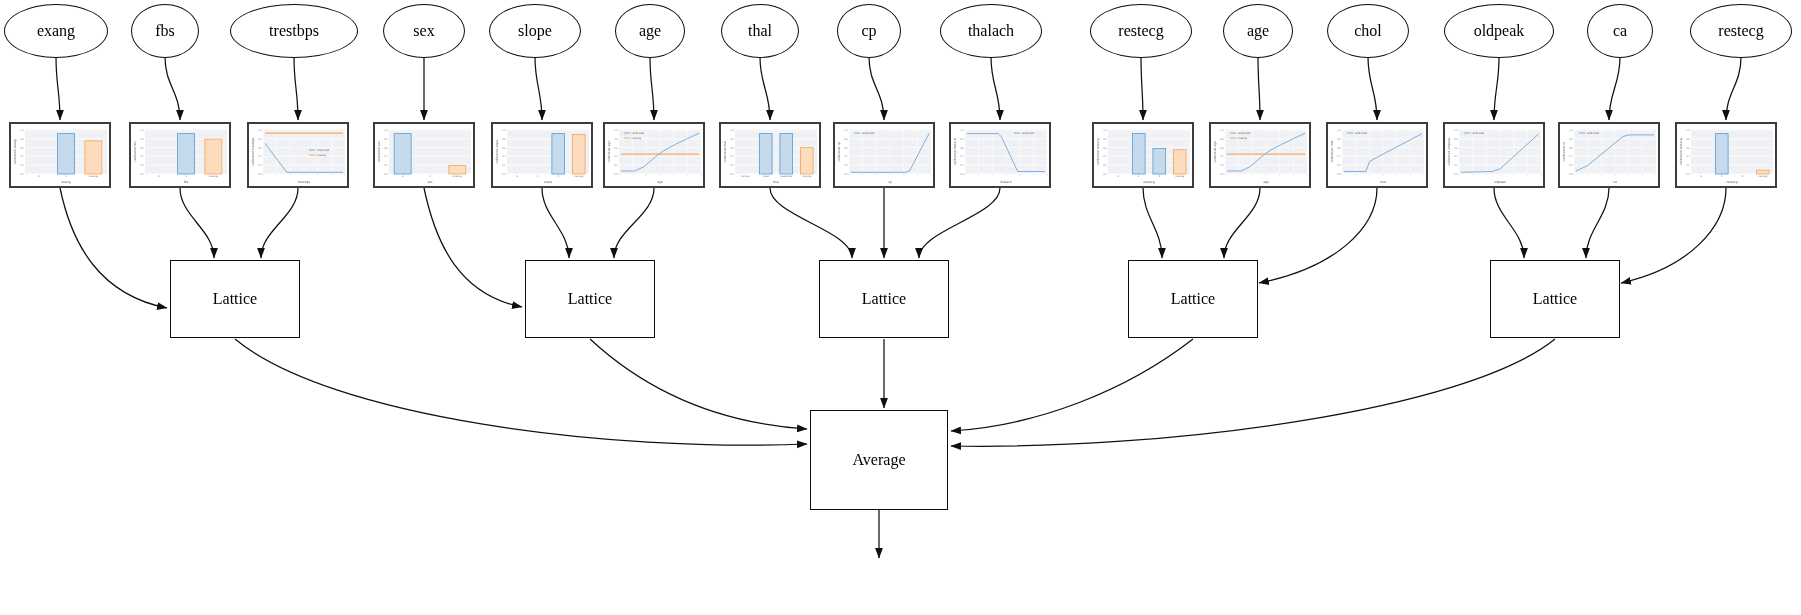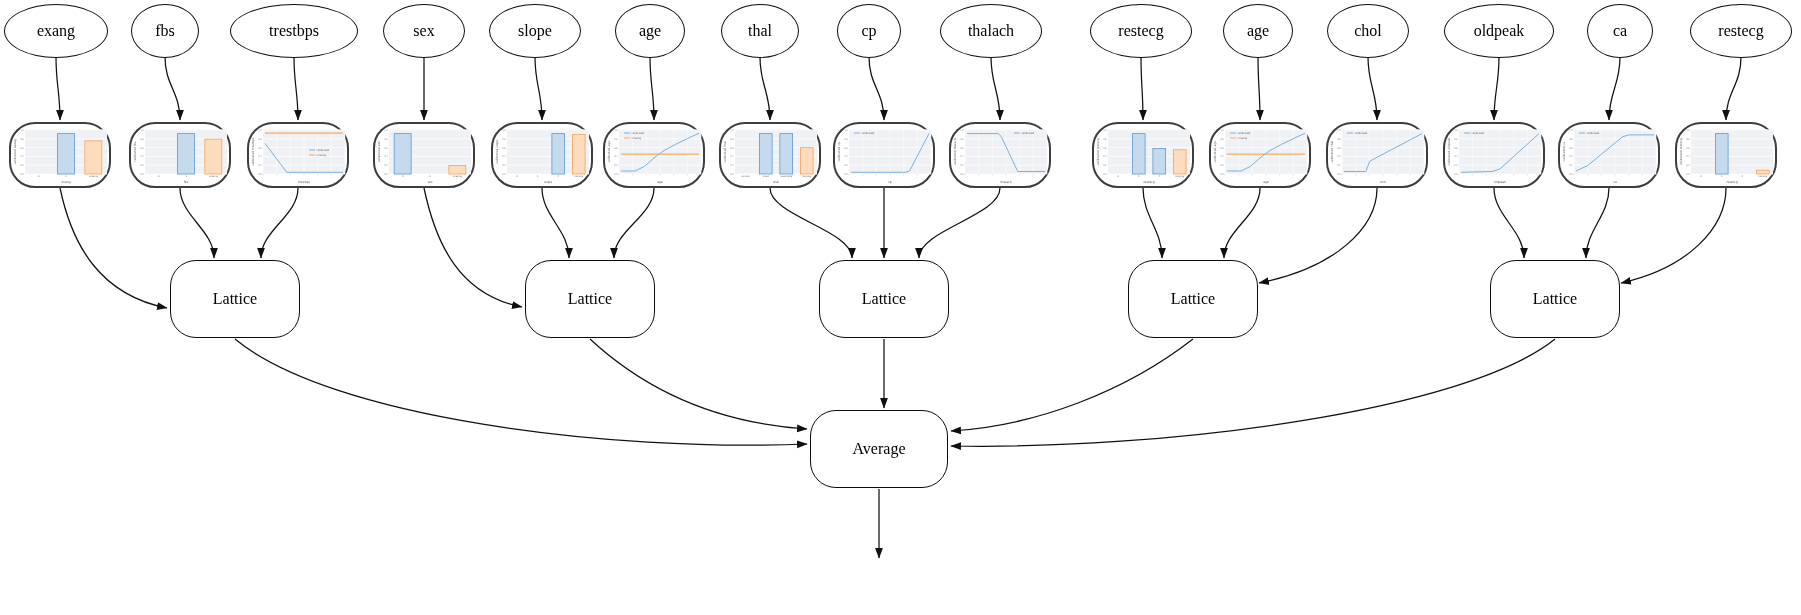--- a/index.html
+++ b/index.html
@@ -1,20 +1,20 @@
 <!DOCTYPE html>
 <html><head>
 <meta charset="utf-8">
 <style>
   html,body{margin:0;padding:0;background:#ffffff;}
   #canvas{position:relative;width:1801px;height:615px;background:#ffffff;overflow:hidden;
           font-family:"Liberation Serif","DejaVu Serif",serif;}
   #edges{position:absolute;left:0;top:0;z-index:1;}
   .node{position:absolute;z-index:2;display:flex;align-items:center;justify-content:center;
-        background:#ffffff;color:#000;font-size:16px;box-sizing:border-box;border-radius:26px;}
+        background:#ffffff;color:#000;font-size:16px;box-sizing:border-box;}
   .ellipse{border:1.6px solid #0d0d0d;border-radius:50%;}
   .rectbox{border:1.6px solid #0d0d0d;}
   .chartbox{border:2px solid #3d3d3d;padding:0;background:#fff;}
   .chartbox svg{display:block;}
 </style>
 </head>
 <body>
 
 <div id="canvas">
   <svg id="edges" width="1801" height="615" viewBox="0 0 1801 615">
@@ -56,21 +56,21 @@
         <path d="M1726,188 C1726,228 1688,268 1621,283" fill="none" stroke="#101010" stroke-width="1.25" marker-end="url(#ah)"></path>
         <path d="M235,339 C330,418 610,452 807,444" fill="none" stroke="#101010" stroke-width="1.25" marker-end="url(#ah)"></path>
         <path d="M590,339 C645,390 715,423 807,429" fill="none" stroke="#101010" stroke-width="1.25" marker-end="url(#ah)"></path>
         <path d="M884,339 L884,408" fill="none" stroke="#101010" stroke-width="1.25" marker-end="url(#ah)"></path>
         <path d="M1193,339 C1125,392 1035,426 951,431" fill="none" stroke="#101010" stroke-width="1.25" marker-end="url(#ah)"></path>
         <path d="M1555,339 C1465,412 1160,450 951,446" fill="none" stroke="#101010" stroke-width="1.25" marker-end="url(#ah)"></path>
         <path d="M879,489 L879,558" fill="none" stroke="#101010" stroke-width="1.25" marker-end="url(#ah)"></path>
       </g>
   </svg>
 
-  <div class="node rectbox" id="avg-node" style="left:810px;top:410px;width:138px;height:78px;">Average</div>
+  <div class="node rectbox" id="avg-node" style="left:810px;top:410px;width:138px;height:100px;">Average</div>
 
 <div class="node ellipse" style="left:4px;top:4px;width:104px;height:54px;">exang</div>
     <div class="node ellipse" style="left:131px;top:4px;width:68px;height:54px;">fbs</div>
     <div class="node ellipse" style="left:230px;top:4px;width:128px;height:54px;">trestbps</div>
     <div class="node ellipse" style="left:383px;top:4px;width:82px;height:54px;">sex</div>
     <div class="node ellipse" style="left:489px;top:4px;width:92px;height:54px;">slope</div>
     <div class="node ellipse" style="left:615px;top:4px;width:70px;height:54px;">age</div>
     <div class="node ellipse" style="left:721px;top:4px;width:78px;height:54px;">thal</div>
     <div class="node ellipse" style="left:837px;top:4px;width:64px;height:54px;">cp</div>
     <div class="node ellipse" style="left:940px;top:4px;width:102px;height:54px;">thalach</div>

